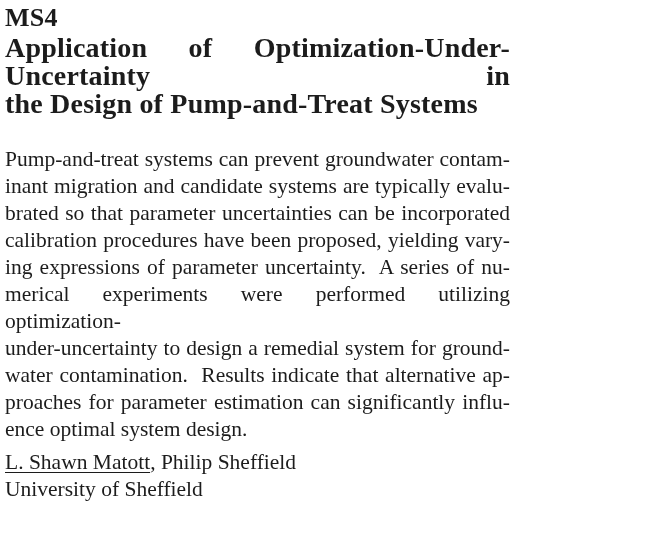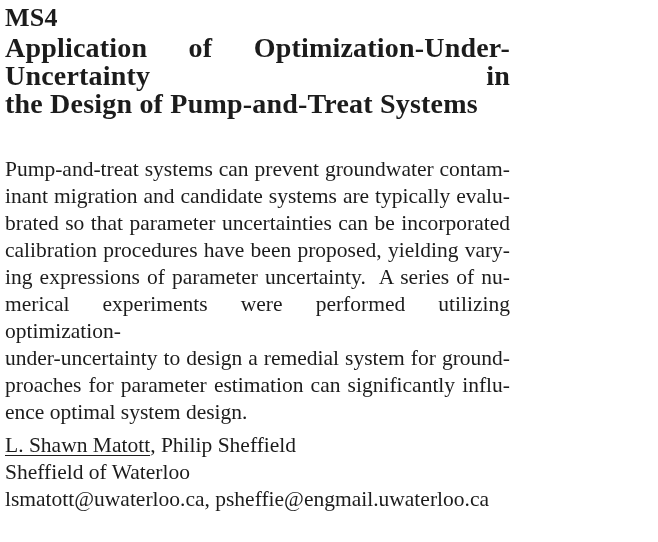--- a/index.html
+++ b/index.html
@@ -32,21 +32,21 @@
     line-height: 28px;
     margin-top: 2px;
     letter-spacing: 0.2px;
   }
   .title-line-justified {
     text-align: justify;
     text-align-last: justify;
     white-space: pre-wrap;
   }
   .abstract {
-    margin-top: 38px;
+    margin-top: 28px;
     font-size: 21.5px;
     line-height: 27px;
   }
   .abs-line {
     text-align: justify;
     text-align-last: justify;
     white-space: pre-wrap;
   }
   .abs-line.last {
     text-align-last: left;
@@ -78,25 +78,25 @@
   </div>
 
   <div class="abstract">
     <div class="abs-line">Pump-and-treat systems can prevent groundwater contam-</div>
     <div class="abs-line">inant migration and candidate systems are typically evalu-</div>
     <div class="abs-line">brated so that parameter uncertainties can be incorporated</div>
     <div class="abs-line">calibration procedures have been proposed, yielding vary-</div>
     <div class="abs-line">ing expressions of parameter uncertainty.  A series of nu-</div>
     <div class="abs-line">merical experiments were performed utilizing optimization-</div>
     <div class="abs-line">under-uncertainty to design a remedial system for ground-</div>
+    <div class="abs-line">water contamination.  Results indicate that alternative ap-</div>
     <div class="abs-line">proaches for parameter estimation can significantly influ-</div>
     <div class="abs-line last">ence optimal system design.</div>
   </div>
 
   <div class="footer">
     <div>
       <span class="author-underline">L. Shawn Matott</span><span class="pre">, </span><span>Philip Sheffield</span>
     </div>
-    <div>Sheffield of Waterloo</div>
-    <div>lsmatott@uwaterloo.ca, psheffie@engmail.uwaterloo.ca</div>
+    <div>University of Sheffield</div>
   </div>
 
 </div>
 
 </body></html>

